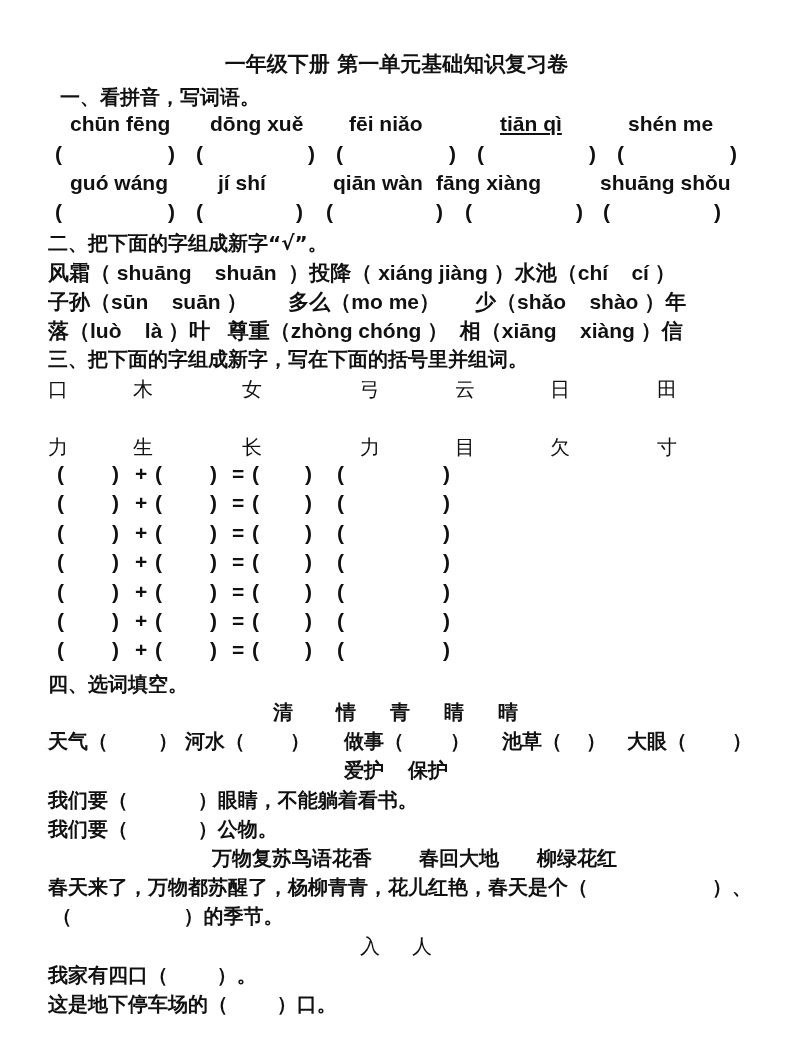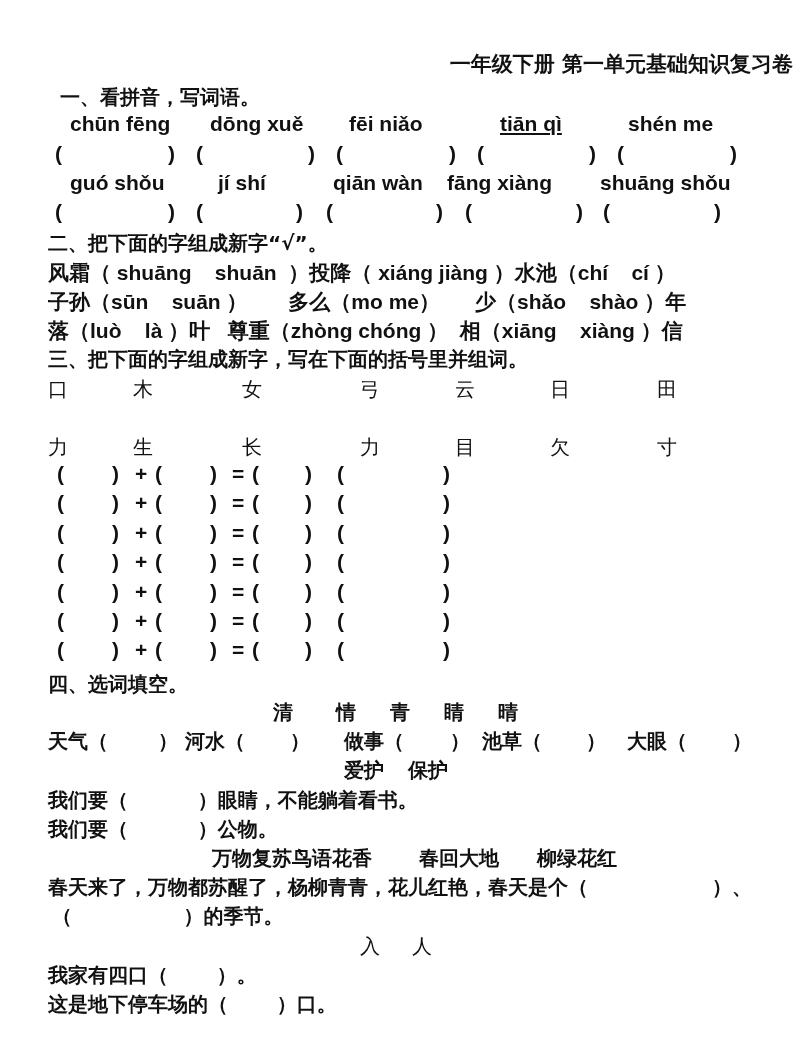--- a/index.html
+++ b/index.html
@@ -8,21 +8,21 @@
     .abs { position: absolute; white-space: nowrap; }
     .cn { font-size: 20px; font-weight: bold; letter-spacing: 0px; }
     .title { font-size: 21px; font-weight: bold; }
     .py { font-family: "Liberation Sans", "DejaVu Sans", sans-serif; font-size: 21px; font-weight: bold; }
     .paren { font-family: "Liberation Sans", sans-serif; font-size: 21px; font-weight: bold; }
     .big { font-size: 20px; font-weight: normal; }
   </style>
 </head>
 <body>
 
-<div class="abs title" style="left:0;width:793px;text-align:right;top:50px;">一年级下册 第一单元基础知识复习卷</div>
+<div class="abs title" style="left:0;width:793px;text-align:center;top:50px;">一年级下册 第一单元基础知识复习卷</div>
 
 <div class="abs cn" style="left:60px;top:84px;">一、看拼音，写词语。</div>
 
 <div class="abs py" style="left:70px;top:112px;">chūn fēng</div>
 <div class="abs py" style="left:210px;top:112px;">dōng  xuě</div>
 <div class="abs py" style="left:349px;top:112px;">fēi niǎo</div>
 <div class="abs py" style="left:500px;top:112px;text-decoration:underline;">tiān qì</div>
 <div class="abs py" style="left:628px;top:112px;">shén me</div>
 
 <div>
@@ -31,24 +31,24 @@
   <span class="abs paren" style="left:196px;top:142px;">(</span>
   <span class="abs paren" style="left:308px;top:142px;">)</span>
   <span class="abs paren" style="left:336px;top:142px;">(</span>
   <span class="abs paren" style="left:449px;top:142px;">)</span>
   <span class="abs paren" style="left:477px;top:142px;">(</span>
   <span class="abs paren" style="left:589px;top:142px;">)</span>
   <span class="abs paren" style="left:617px;top:142px;">(</span>
   <span class="abs paren" style="left:730px;top:142px;">)</span>
 </div>
 
-<div class="abs py" style="left:70px;top:171px;">guó shǒu</div>
+<div class="abs py" style="left:70px;top:171px;">guó wáng</div>
 <div class="abs py" style="left:218px;top:171px;">jí shí</div>
 <div class="abs py" style="left:333px;top:171px;">qiān wàn</div>
-<div class="abs py" style="left:447px;top:171px;">fāng  xiàng</div>
+<div class="abs py" style="left:436px;top:171px;">fāng  xiàng</div>
 <div class="abs py" style="left:600px;top:171px;">shuāng  shǒu</div>
 
 <div>
     <span class="abs paren" style="left: 55px; top: 200px;">(</span>
     <span class="abs paren" style="left: 168px; top: 200px;">)</span>
     <span class="abs paren" style="left: 196px; top: 200px;">(</span>
     <span class="abs paren" style="left: 296px; top: 200px;">)</span>
     <span class="abs paren" style="left: 326px; top: 200px;">(</span>
     <span class="abs paren" style="left: 436px; top: 200px;">)</span>
     <span class="abs paren" style="left: 465px; top: 200px;">(</span>
@@ -177,21 +177,21 @@
   <span class="abs cn" style="left:444px;top:699px;">睛</span>
   <span class="abs cn" style="left:498px;top:699px;">晴</span>
 </div>
 <div>
   <span class="abs cn" style="left:48px;top:728px;">天气（</span>
   <span class="abs cn" style="left:158px;top:728px;">）</span>
   <span class="abs cn" style="left:185px;top:728px;">河水（</span>
   <span class="abs cn" style="left:290px;top:728px;">）</span>
   <span class="abs cn" style="left:344px;top:728px;">做事（</span>
   <span class="abs cn" style="left:450px;top:728px;">）</span>
-  <span class="abs cn" style="left:482px;top:728px;">池草（</span>
+  <span class="abs cn" style="left:502px;top:728px;">池草（</span>
   <span class="abs cn" style="left:586px;top:728px;">）</span>
   <span class="abs cn" style="left:627px;top:728px;">大眼（</span>
   <span class="abs cn" style="left:732px;top:728px;">）</span>
 </div>
 <div>
   <span class="abs cn" style="left:344px;top:757px;">爱护</span>
   <span class="abs cn" style="left:408px;top:757px;">保护</span>
 </div>
 <div class="abs cn" style="left:48px;top:787px;white-space:pre;">我们要（          ）眼睛，不能躺着看书。</div>
 <div class="abs cn" style="left:48px;top:816px;white-space:pre;">我们要（          ）公物。</div>

